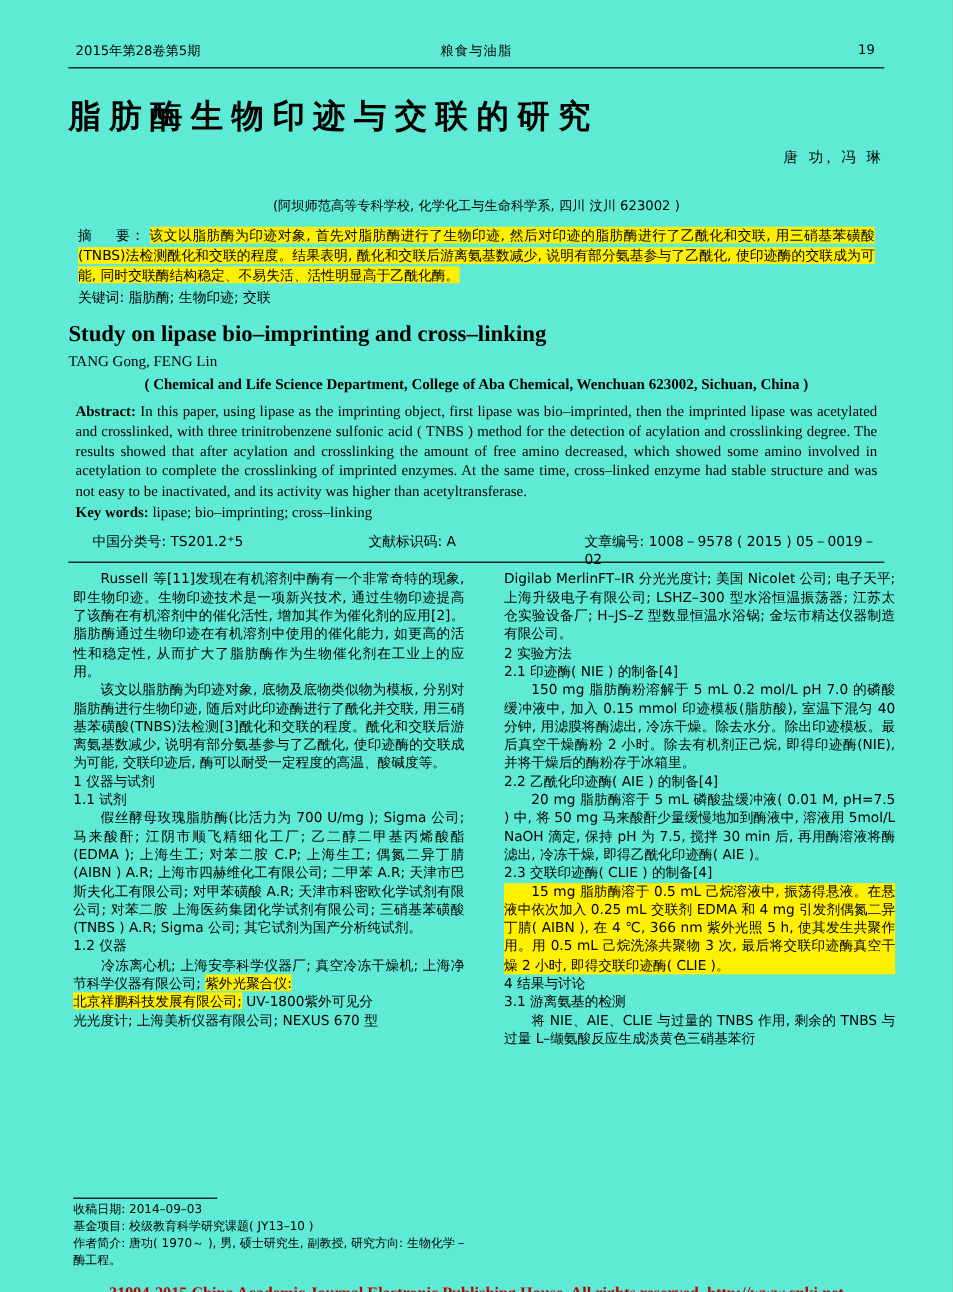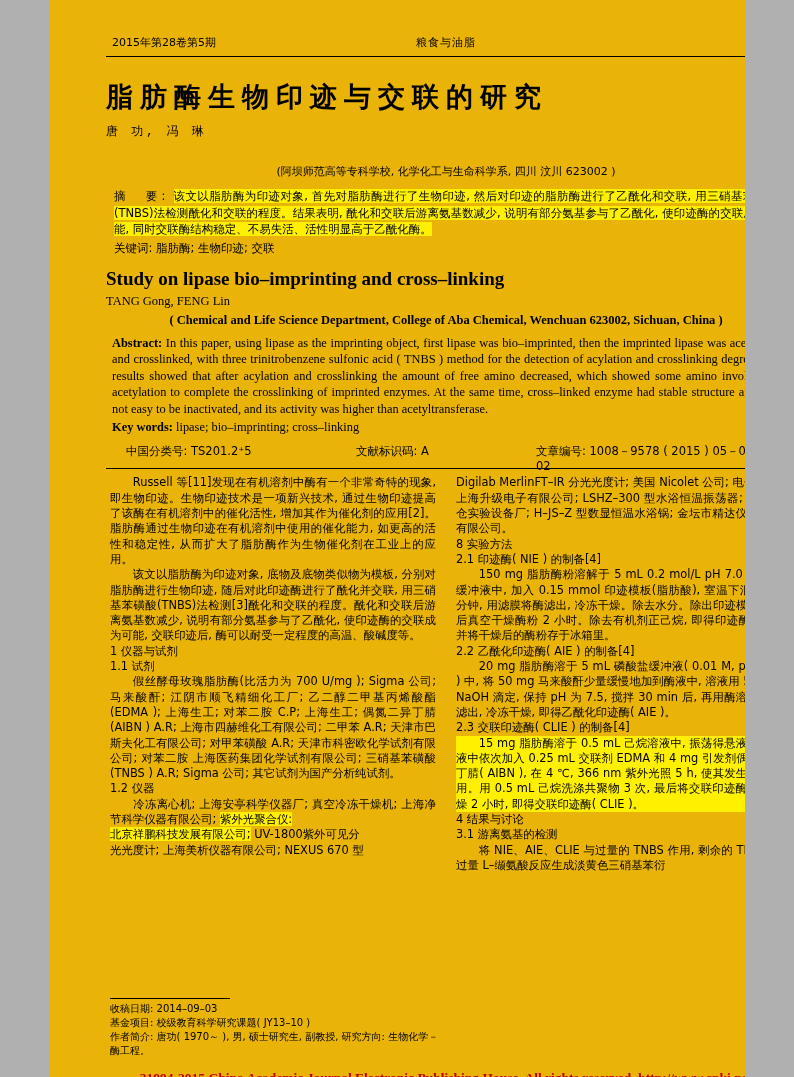--- a/index.html
+++ b/index.html
@@ -1,23 +1,23 @@
 <!DOCTYPE html>
 <html><head>
 <meta charset="utf-8">
 <style>
   html, body {
     margin: 0;
     padding: 0;
     background: #b0b0b0;
   }
   .page {
-    width: 696px;
+    width: 794px;
     height: 1077px;
-    background: #eab308;
+    background: #5eead4;
     position: relative;
     margin: 0 auto;
     font-family: "Liberation Serif", serif;
     color: #000;
     overflow: hidden;
   }
   .sheet {
     position: absolute;
     left: 57px;
     top: 30px;
@@ -52,22 +52,22 @@
 
   
   .title-cn {
     font-family: "DejaVu Sans", sans-serif;
     font-weight: bold;
     font-size: 27px;
     letter-spacing: 7px;
     margin-top: 22px;
   }
   .authors-cn {
-    text-align: left;
-    font-family: Liberation Mono, monospace;
+    text-align: right;
+    font-family: Liberation Serif, serif;
     font-size: 12px;
     letter-spacing: 3px;
     margin-top: 8px;
   }
   .affil-cn {
     text-align: center;
     font-family: "DejaVu Sans", sans-serif;
     font-size: 11px;
     margin-top: 24px;
   }
@@ -149,21 +149,21 @@
   .col {
     position: absolute;
     top: 0;
     width: 326px;
     font-family: "DejaVu Sans", sans-serif;
     font-size: 11.4px;
     line-height: 15.3px;
     text-align: justify;
   }
   .col.left { left: 4px; }
-  .col.right { left: 350px; }
+  .col.right { left: 363px; }
   .col p { margin: 0; text-indent: 2em; }
   .col p.noind { text-indent: 0; }
   .col h4 {
     margin: 0;
     font-size: 11.4px;
     font-weight: normal;
     line-height: 15.3px;
   }
 
   
@@ -249,21 +249,21 @@
         <h4>1.2 仪器</h4>
         <p class="noind">
           <span style="text-indent:2em;display:inline">　　冷冻离心机; 上海安亭科学仪器厂; 真空冷冻干燥机; 上海净节科学仪器有限公司; </span><span class="hl">紫外光聚合仪:</span><br>
           <span class="hl">北京祥鹏科技发展有限公司;</span><span> UV-1800紫外可见分</span><br>
           <span>光光度计; 上海美析仪器有限公司; NEXUS 670 型</span>
         </p>
       </div>
 
       <div class="col right">
         <p class="noind">Digilab MerlinFT–IR 分光光度计; 美国 Nicolet 公司; 电子天平; 上海升级电子有限公司; LSHZ–300 型水浴恒温振荡器; 江苏太仓实验设备厂; H–JS–Z 型数显恒温水浴锅; 金坛市精达仪器制造有限公司。</p>
-        <h4>8 实验方法</h4>
+        <h4>2 实验方法</h4>
         <h4>2.1 印迹酶( NIE ) 的制备[4]</h4>
         <p>150 mg 脂肪酶粉溶解于 5 mL 0.2 mol/L pH 7.0 的磷酸缓冲液中, 加入 0.15 mmol 印迹模板(脂肪酸), 室温下混匀 40 分钟, 用滤膜将酶滤出, 冷冻干燥。除去水分。除出印迹模板。最后真空干燥酶粉 2 小时。除去有机剂正己烷, 即得印迹酶(NIE), 并将干燥后的酶粉存于冰箱里。</p>
         <h4>2.2 乙酰化印迹酶( AIE ) 的制备[4]</h4>
         <p>20 mg 脂肪酶溶于 5 mL 磷酸盐缓冲液( 0.01 M, pH=7.5 ) 中, 将 50 mg 马来酸酐少量缓慢地加到酶液中, 溶液用 5mol/L NaOH 滴定, 保持 pH 为 7.5, 搅拌 30 min 后, 再用酶溶液将酶滤出, 冷冻干燥, 即得乙酰化印迹酶( AIE )。</p>
         <h4>2.3 交联印迹酶( CLIE ) 的制备[4]</h4>
         <p class="hl">15 mg 脂肪酶溶于 0.5 mL 己烷溶液中, 振荡得悬液。在悬液中依次加入 0.25 mL 交联剂 EDMA 和 4 mg 引发剂偶氮二异丁腈( AIBN ), 在 4 ℃, 366 nm 紫外光照 5 h, 使其发生共聚作用。用 0.5 mL 己烷洗涤共聚物 3 次, 最后将交联印迹酶真空干燥 2 小时, 即得交联印迹酶( CLIE )。</p>
         <h4>4 结果与讨论</h4>
         <h4>3.1 游离氨基的检测</h4>
         <p>将 NIE、AIE、CLIE 与过量的 TNBS 作用, 剩余的 TNBS 与过量 L–缬氨酸反应生成淡黄色三硝基苯衍</p>
       </div>

